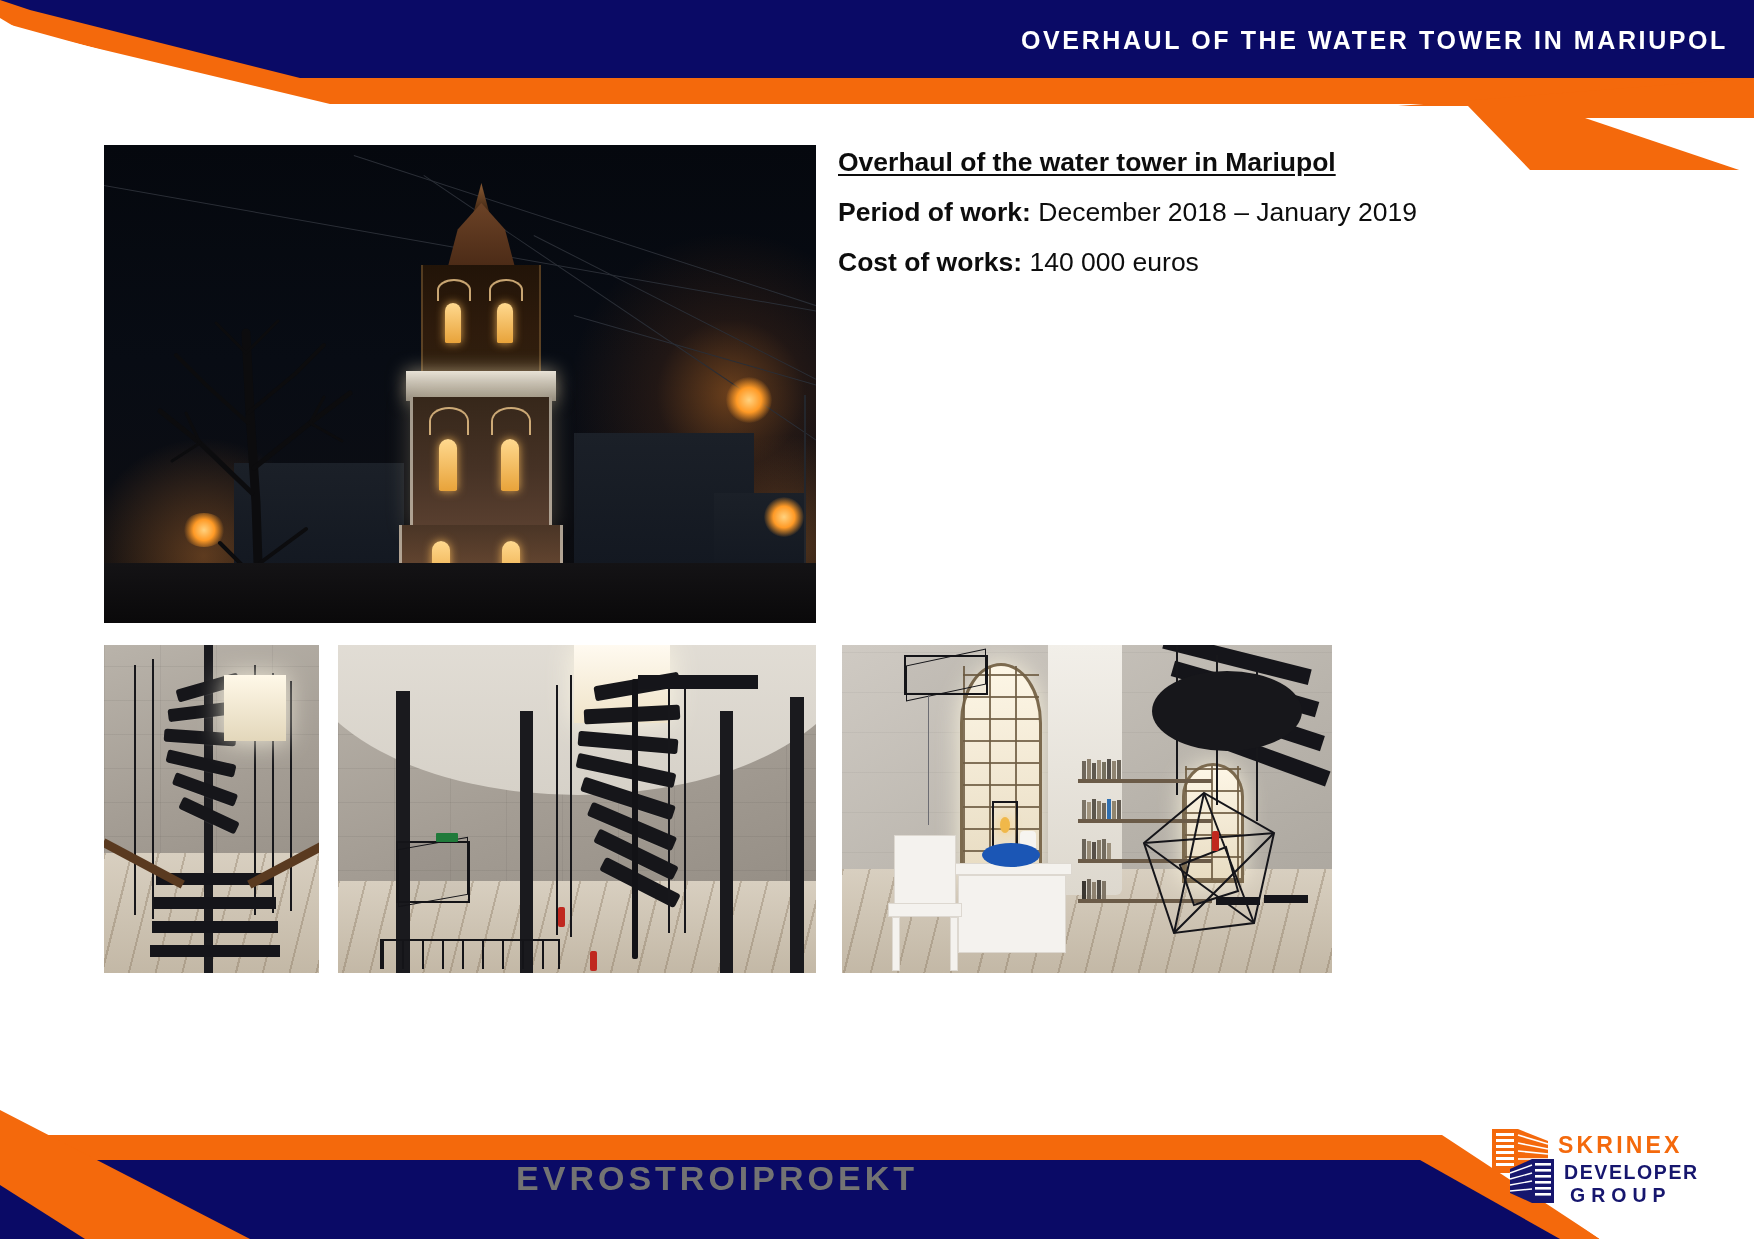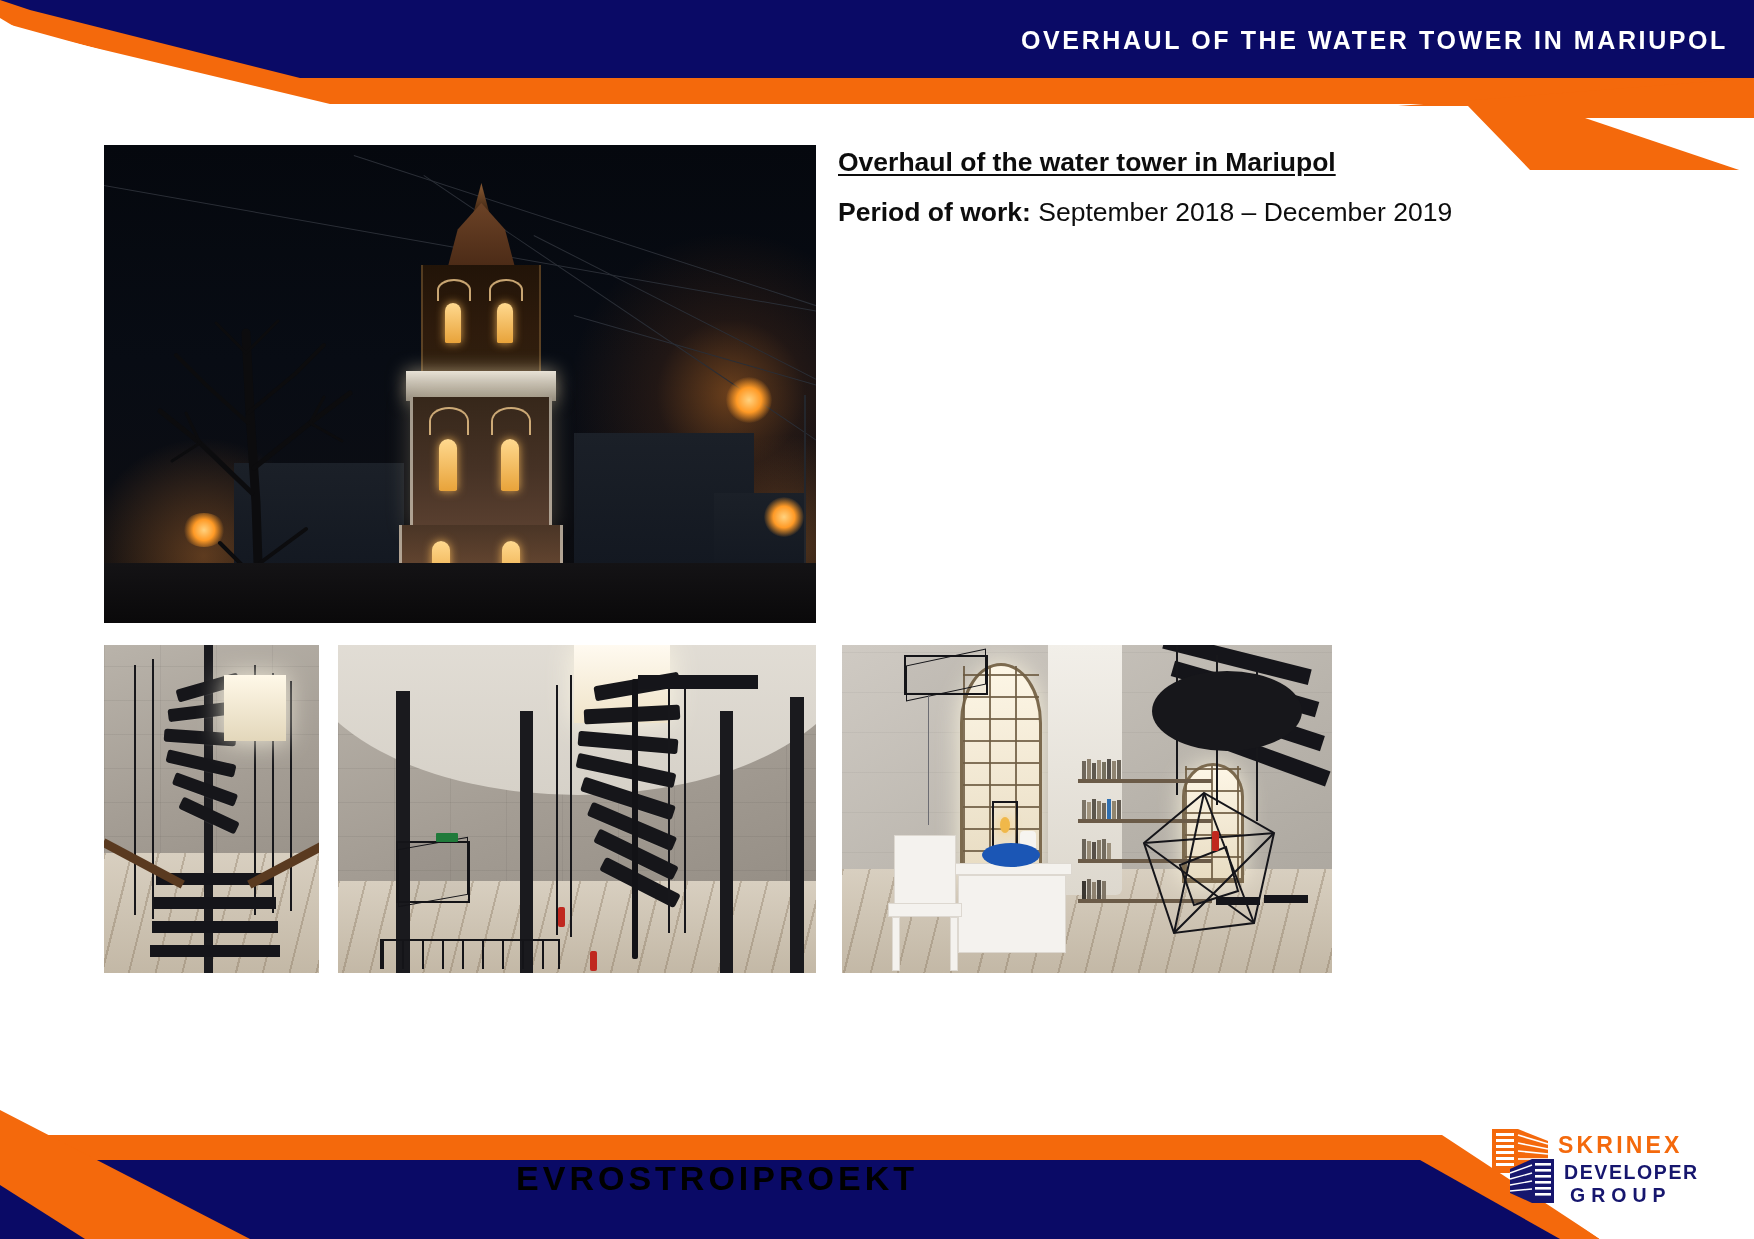--- a/index.html
+++ b/index.html
@@ -65,21 +65,21 @@
   .thumb-1 { left:104px; width:215px; height:328px; }
   .thumb-2 { left:338px; width:478px; height:328px; }
   .thumb-3 { left:842px; width:490px; height:328px; }
 
   
   .footer-title {
     position:absolute;
     left:0; right:0;
     bottom:41px;
     text-align:center;
-    color:#000000;
+    color:#737373;
     font-size:34px;
     font-weight:bold;
     letter-spacing:4px;
     z-index:6;
     padding-right:320px;
   }
 
   .logo {
     position:absolute;
     right:26px; bottom:30px;
@@ -327,24 +327,28 @@
       <div class="ground"></div>
     </div>
   </div>
 
   <div class="text-block">
     <div class="line t-title">Overhaul of the water tower in Mariupol</div>
 
 
     <div class="line">
       <b>Period of work:</b>
-      <span>September 2018 – December 2019</span>
+      <span>December 2018 – January 2019</span>
     </div>
 
 
+    <div class="line">
+      <b>Cost of works:</b>
+      <span>140 000 euros</span>
+    </div>
   </div>
 
   <div class="thumb-row">
 
     <div class="thumb thumb-1">
       <div class="ph">
         <div class="int-wall"></div>
         <div class="int-floor" style="height:120px;"></div>
         <div class="pillar" style="left:100px; top:0; width:9px; height:328px;"></div>
 

